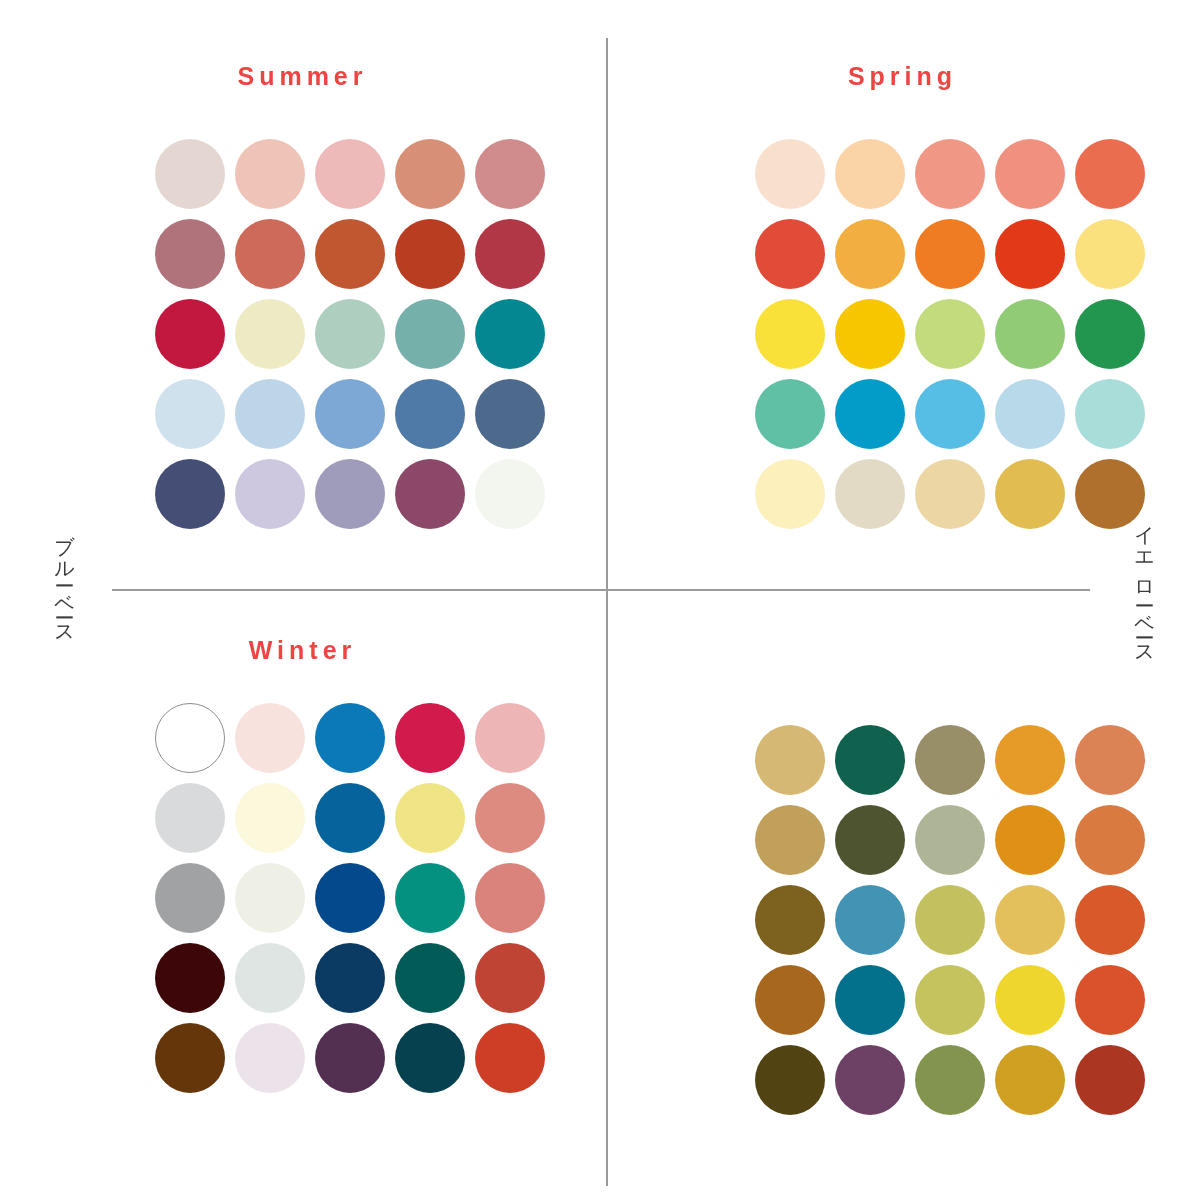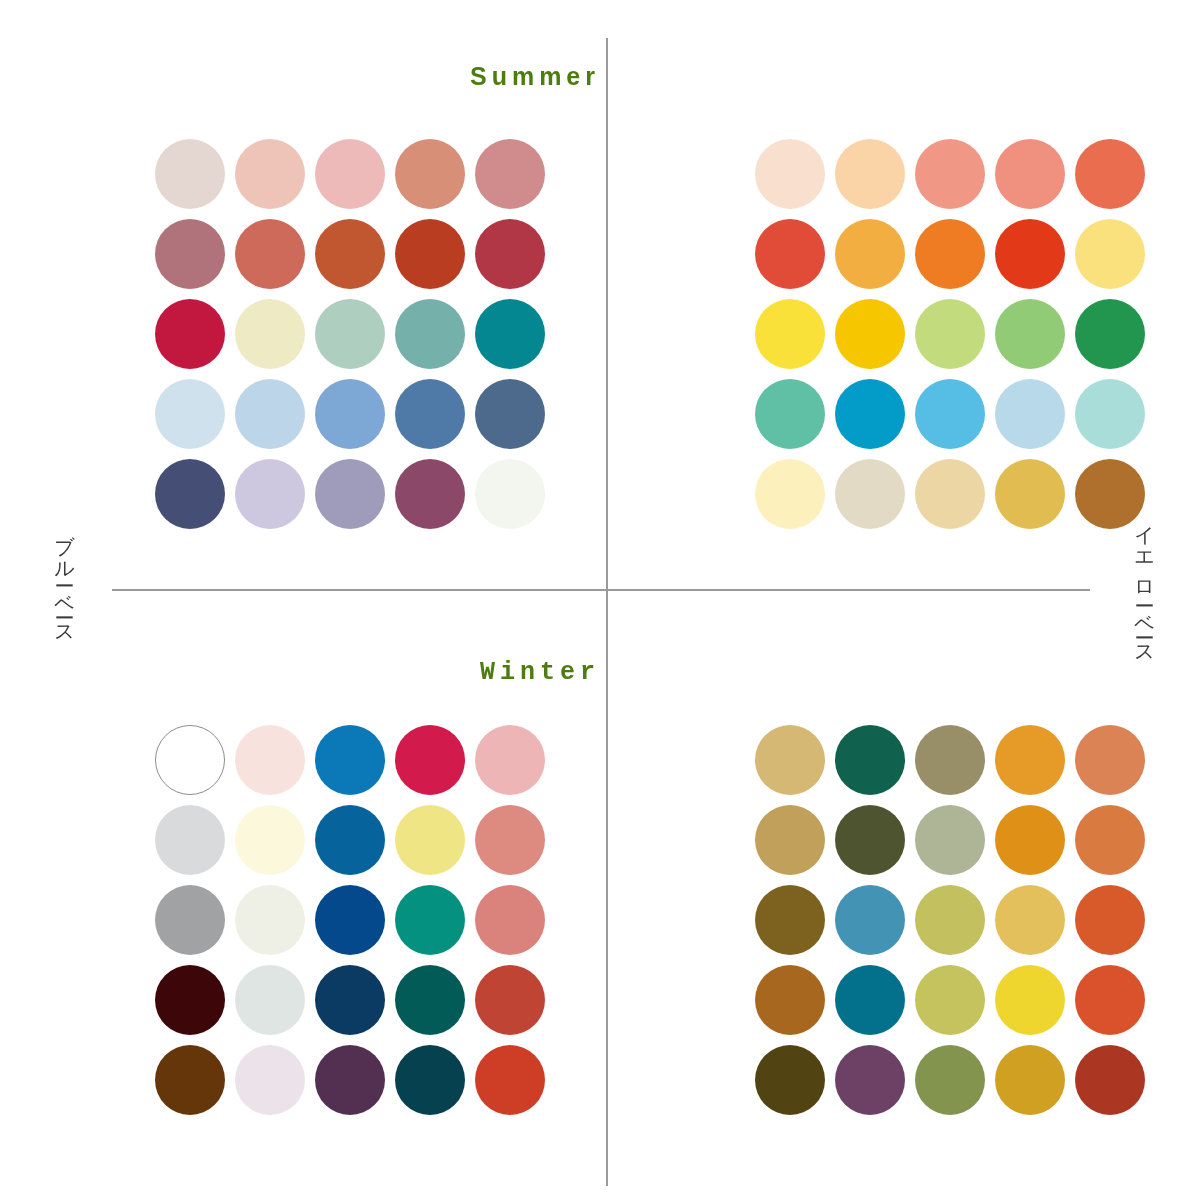--- a/index.html
+++ b/index.html
@@ -54,33 +54,33 @@
   .axis-label-right { left: 1135px; top: 512px; }
 
   
   .quadrant {
     position: absolute;
     width: 600px;
     height: 590px;
   }
   .q-summer { left: 0px;   top: 0px;   }
   .q-spring { left: 600px; top: 0px;   }
-  .q-winter { left: 0px;   top: 590px; font-family: Liberation Mono, monospace; }
+  .q-winter { left: 0px;   top: 568px; }
   .q-autumn { left: 600px; top: 590px; }
 
   .season-title {
     position: absolute;
     top: 62px;
     left: 0;
     width: 600px;
-    text-align: right;
+    text-align: center;
     font-size: 25px;
     font-weight: bold;
     letter-spacing: 5px;
-    color: #4d7c0f;
+    color: #ef4444;
     text-indent: 5px;
   }
   .q-winter .season-title,
   .q-autumn .season-title { top: 68px; }
 
   
   .swatch-grid {
     position: absolute;
     left: 150px;
     top: 134px;
@@ -195,20 +195,21 @@
         <div class="swatch-cell">
           <span class="swatch" title="#8c4868" style="background-color: rgb(140, 72, 104);"></span>
         </div>
         <div class="swatch-cell">
           <span class="swatch" title="#f3f6ef" style="background-color: rgb(243, 246, 239);"></span>
         </div>
       </div>
   </div>
 
   <div class="quadrant q-spring">
+    <div class="season-title">Spring</div>
     <div class="swatch-grid">
         <div class="swatch-cell">
           <span class="swatch" title="#f9dfcd" style="background-color: rgb(249, 223, 205);"></span>
         </div>
         <div class="swatch-cell">
           <span class="swatch" title="#fad4a7" style="background-color: rgb(250, 212, 167);"></span>
         </div>
         <div class="swatch-cell">
           <span class="swatch" title="#f09885" style="background-color: rgb(240, 152, 133);"></span>
         </div>

